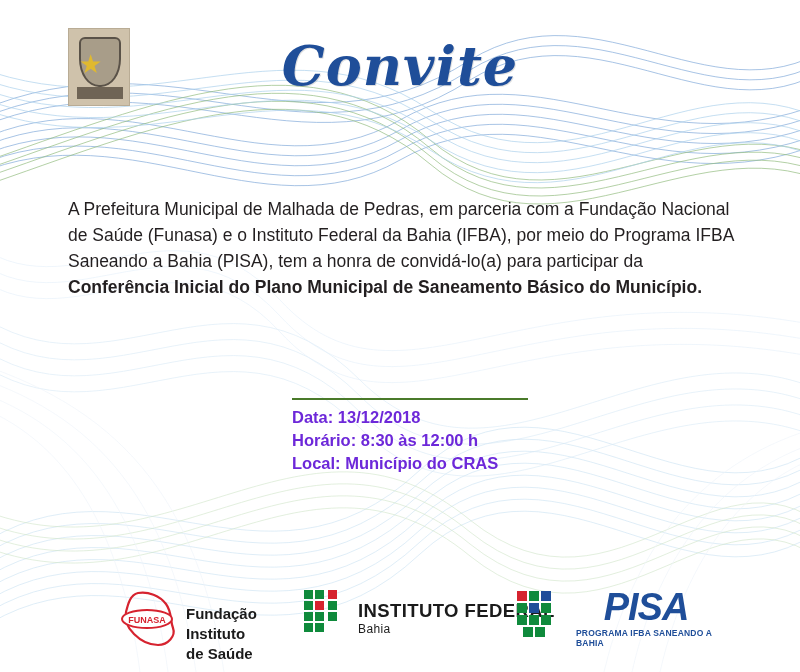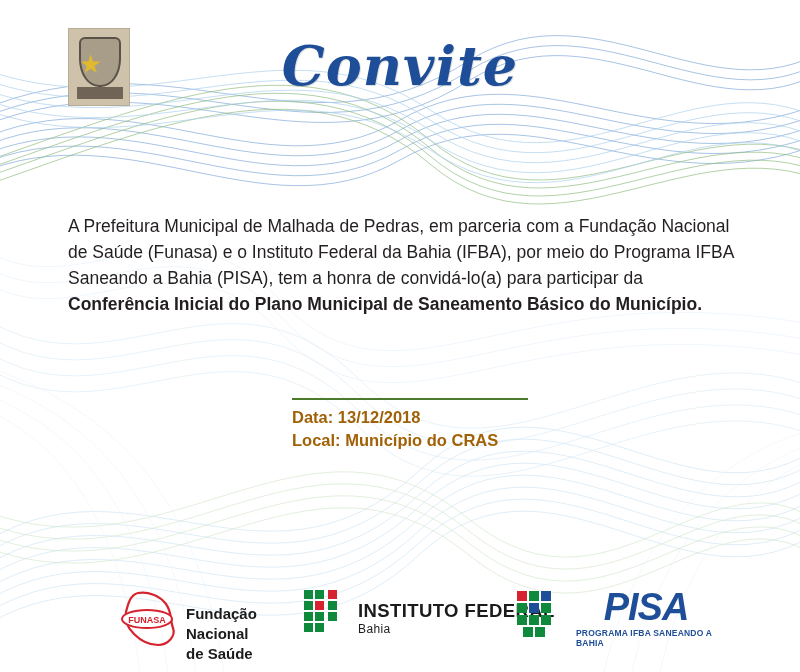--- a/index.html
+++ b/index.html
@@ -107,21 +107,21 @@
     position: absolute;
     left: 68px;
     top: 196px;
     width: 672px;
     z-index: 3;
   }
   .para {
     font-size: 17.5px;
     line-height: 26px;
     color: #231f20;
-    margin: 17px 0 20px 0;
+    margin: 0 0 20px 0;
     text-align: left;
   }
   .para b {
     font-weight: bold;
   }
 
   
   .details {
     position: absolute;
     left: 292px;
@@ -131,21 +131,21 @@
   }
   .details .rule {
     width: 236px;
     height: 2px;
     background: #4a7a2a;
     margin: 0 0 6px 0;
   }
   .details .line {
     font-size: 16.5px;
     line-height: 23px;
-    color: #a16207;
+    color: #6d28d9;
     font-weight: bold;
     white-space: nowrap;
   }
 
   
   .footer {
     position: absolute;
     left: 0;
     bottom: 16px;
     width: 800px;
@@ -326,34 +326,35 @@
 
   <div class="content">
     <p class="para">
       <span>A Prefeitura Municipal de Malhada de Pedras, em parceria com a Fundação Nacional de Saúde (Funasa) e o Instituto Federal da Bahia (IFBA), por meio do Programa IFBA Saneando a Bahia (PISA), tem a honra de convidá-lo(a) para participar da </span><b>Conferência Inicial do Plano Municipal de Saneamento Básico do Município.</b>
     </p>
   </div>
 
   <div class="details">
     <div class="rule"></div>
     <div class="line">Data: 13/12/2018</div>
+    <div class="line">Horário: 8:30 às 12:00 h</div>
     <div class="line">Local: Município do CRAS</div>
   </div>
 
   <div class="footer">
 
     <div class="logo-funasa">
       <svg class="funasa-mark" viewBox="0 0 62 58">
         <path d="M20,3 C30,1 42,6 48,14 C54,22 52,30 55,38 C58,46 50,55 40,55 C30,55 22,50 16,44 C10,38 6,30 8,22 C10,14 12,5 20,3 Z" fill="none" stroke="#d6232f" stroke-width="2.2"></path>
         <ellipse cx="29" cy="29" rx="25" ry="9" fill="#ffffff" stroke="#d6232f" stroke-width="2"></ellipse>
         <text x="29" y="32.5" text-anchor="middle" font-family="Liberation Sans, sans-serif" font-size="9" font-weight="bold" fill="#d6232f">FUNASA</text>
       </svg>
       <div class="funasa-text">
         <div>Fundação</div>
-        <div>Nacional</div>
+        <div>Instituto</div>
         <div>de Saúde</div>
       </div>
     </div>
 
     <div class="logo-ifba">
       <svg class="ifba-mark" viewBox="0 0 48 48">
         <rect x="2" y="2" width="9" height="9" fill="#0f8a3c"></rect>
         <rect x="13" y="2" width="9" height="9" fill="#0f8a3c"></rect>
         <rect x="26" y="2" width="9" height="9" fill="#d6232f"></rect>
         <rect x="2" y="13" width="9" height="9" fill="#0f8a3c"></rect>

